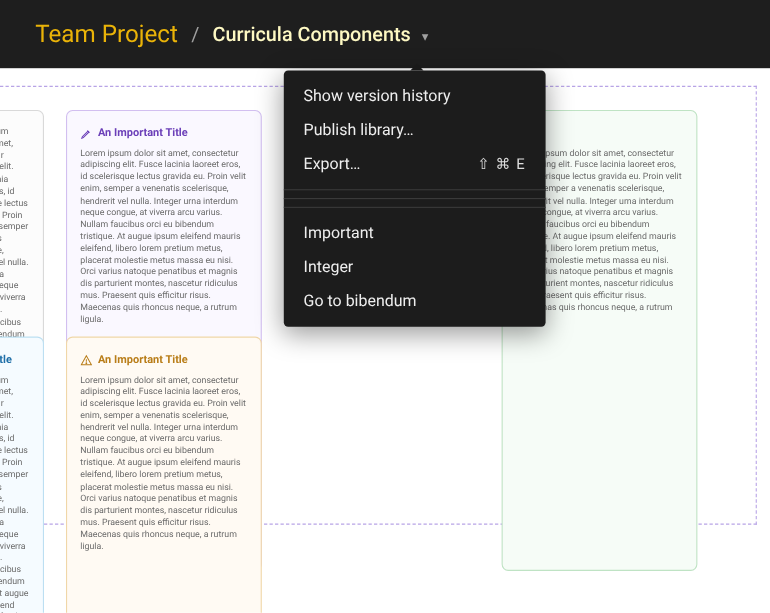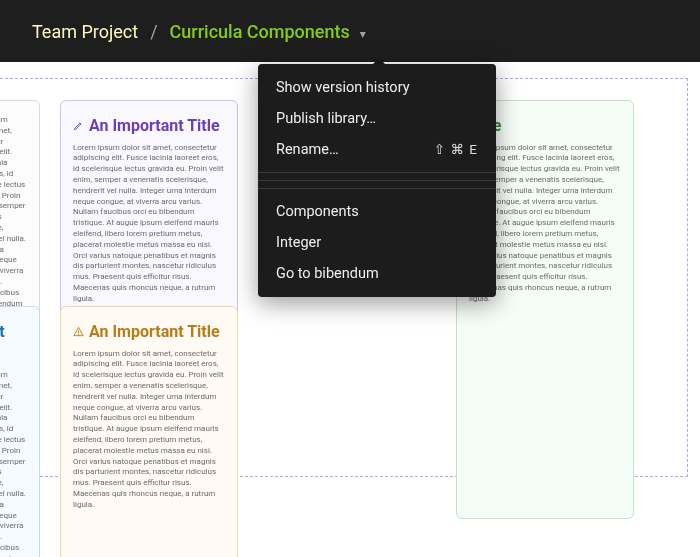--- a/index.html
+++ b/index.html
@@ -13,29 +13,29 @@
   }
   .topbar {
     background: #1e1e1e;
     height: 62px;
     display: flex;
     align-items: center;
     padding: 0 32px;
     gap: 12px;
   }
   .bc-parent {
-    color: #fef9c3;
-    font-size: 18px;
+    color: #eab308;
+    font-size: 22px;
   }
   .bc-sep {
     color: #a0a0a0;
     font-size: 18px;
   }
   .bc-current {
-    color: #84cc16;
+    color: #fef9c3;
     font-size: 18px;
     font-weight: 500;
   }
   .bc-chevron {
     color: #a0a0a0;
     margin-left: 6px;
     font-size: 12px;
     display: inline-block;
   }
   .canvas {
@@ -60,21 +60,21 @@
     padding: 14px 12px;
     font-size: 8px;
     line-height: 1.35;
   }
   .card.cut-left { width: 80px; padding-left: 0; }
   .card-title-row {
     display: flex;
     align-items: center;
     gap: 5px;
     margin-bottom: 6px;
-    font-size: 16px;
+    font-size: 10px;
     font-weight: 700;
   }
   .icon-slot { width: 11px; height: 11px; display:inline-flex; align-items:center; justify-content:center; }
   .card-body { color: #6b6b6b; font-size: 8px; }
   .cards.row2 { top: 306px; }
   .c-gray   { background:#fcfcfc; border:1px solid #d9d9d9; }
   .c-purple { background:#faf8ff; border:1px solid #d2bff0; }
   .c-purple .card-title-row { color:#6b3fb8; }
   .c-green  { background:#f6fcf7; border:1px solid #bfe3c4; }
   .c-green .card-title-row { color:#2a8a3a; }
@@ -99,20 +99,21 @@
     width: 238px;
     background: #1c1c1c;
     border-radius: 4px;
     box-shadow: 0 6px 24px rgba(0,0,0,.4);
     padding: 8px 0;
     color: #eee;
     font-size: 14.5px;
   }
   .menu-item {
     display: flex;
+    align-items: center;
     justify-content: space-between;
     padding: 7px 18px;
     cursor: pointer;
   }
   .menu-label {}
   .menu-shortcut { color: #ddd; font-size: 13.5px; letter-spacing: 1px; }
   .menu-sep {
     height: 1px;
     background: #3a3a3a;
     margin: 7px 0;
@@ -187,28 +188,28 @@
 
 <div class="menu-caret"></div>
 <div class="menu">
   <div class="menu-item">
     <span class="menu-label">Show version history</span>
   </div>
   <div class="menu-item">
     <span class="menu-label">Publish library…</span>
   </div>
   <div class="menu-item">
-    <span class="menu-label">Rename…</span>
+    <span class="menu-label">Export…</span>
     <span class="menu-shortcut">⇧ ⌘ E</span>
   </div>
   <div class="menu-sep"></div>
   <div class="menu-sep"></div>
   <div class="menu-sep"></div>
   <div class="menu-item">
-    <span class="menu-label">Components</span>
+    <span class="menu-label">Important</span>
   </div>
   <div class="menu-item">
     <span class="menu-label">Integer</span>
   </div>
   <div class="menu-item">
     <span class="menu-label">Go to bibendum</span>
   </div>
 </div>
 
 </body></html>

